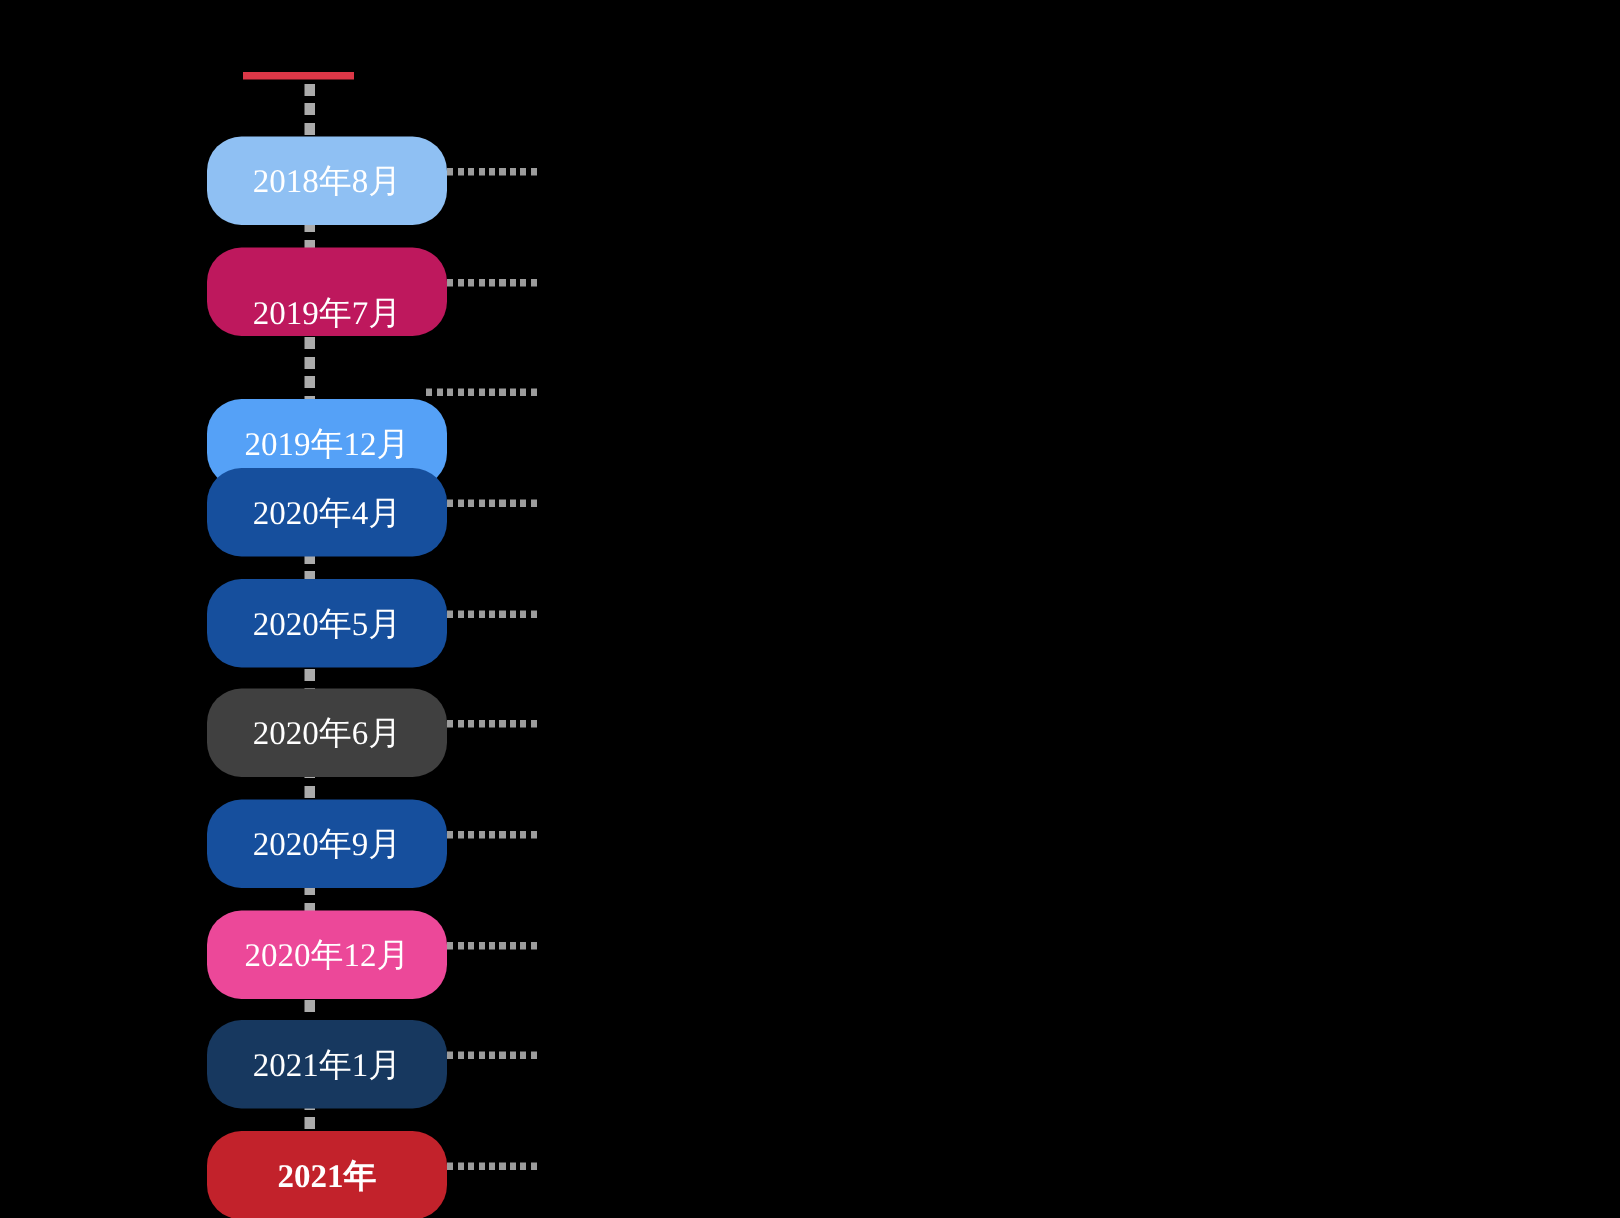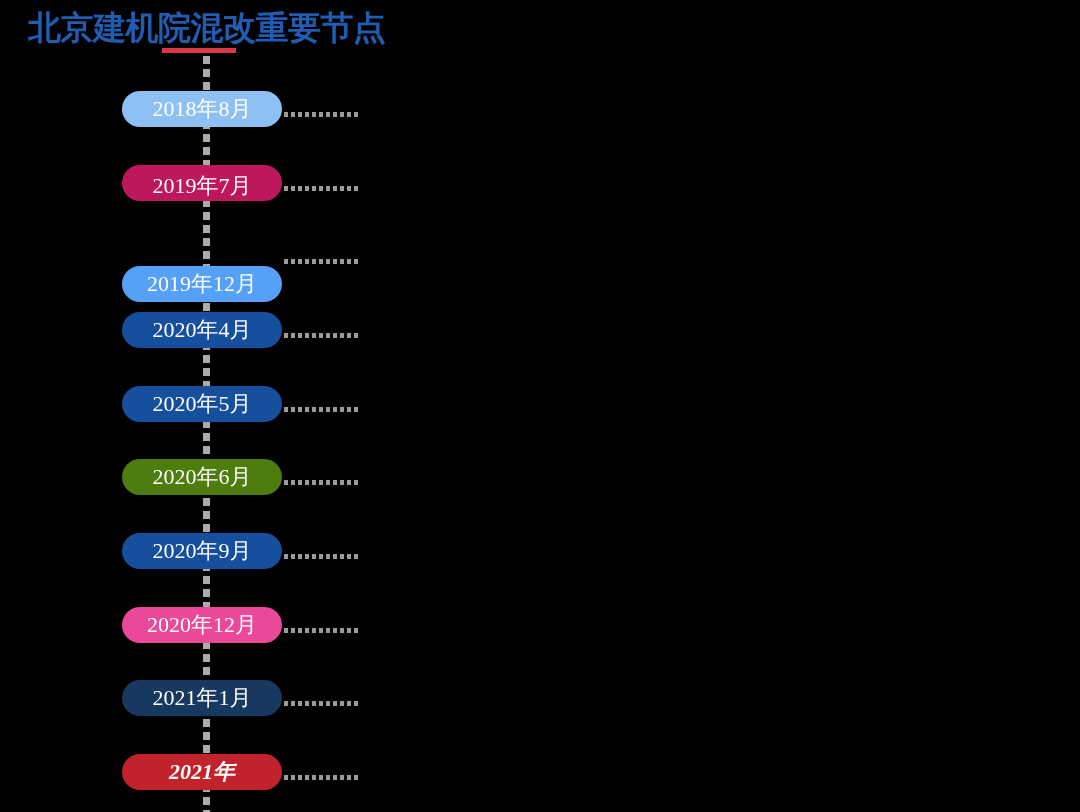--- a/index.html
+++ b/index.html
@@ -45,58 +45,56 @@
     height: 756px;
     background: repeating-linear-gradient(
       180deg,
       #ABABAB 0px, #ABABAB 8px,
       transparent 8px, transparent 13px
     );
     z-index: 1;
   }
   .pill {
     position: absolute;
-    left: 122px;
+    left: 138px;
     width: 160px;
-    height: 36px;
+    height: 59px;
     border-radius: 23px;
     display: flex;
     align-items: center;
     justify-content: center;
     z-index: 2;
   }
   .pill-label {
     color: #FFFFFF;
     font-size: 22px;
     font-family: "Liberation Serif", "DejaVu Serif", serif;
     white-space: nowrap;
   }
   .pill-label.bold {
     font-weight: bold;
-    font-style: italic;
   }
   .connector {
     position: absolute;
     left: 284px;
     width: 74px;
     height: 5px;
     background: repeating-linear-gradient(
       90deg,
       #9C9C9C 0px, #9C9C9C 4px,
       transparent 4px, transparent 7px
     );
     z-index: 1;
   }
 </style>
 </head>
 <body>
 
 <div class="stage">
 
-  <div class="page-title">北京建机院混改重要节点</div>
 
   <div class="title-underline"></div>
 
   <div class="timeline-axis"></div>
 
   <div id="pills">
   <div class="pill" style="top: 91px; background: rgb(143, 192, 243);">
     <span class="pill-label">2018年8月</span>
   </div>
   <div class="connector" style="top: 112px;"></div>
@@ -114,21 +112,21 @@
   <div class="pill" style="top: 312px; background: rgb(22, 79, 157);">
     <span class="pill-label">2020年4月</span>
   </div>
   <div class="connector" style="top: 333px;"></div>
 
   <div class="pill" style="top: 386px; background: rgb(22, 79, 157); justify-content: center;">
     <span class="pill-label">2020年5月</span>
   </div>
   <div class="connector" style="top: 407px;"></div>
 
-  <div class="pill" style="top: 459px; background: #4d7c0f;">
+  <div class="pill" style="top: 459px; background: #404040;">
     <span class="pill-label">2020年6月</span>
   </div>
   <div class="connector" style="top: 480px;"></div>
 
   <div class="pill" style="top: 533px; background: rgb(22, 79, 157);">
     <span class="pill-label">2020年9月</span>
   </div>
   <div class="connector" style="top: 554px;"></div>
 
   <div class="pill" style="top: 607px; background: #ec4899;">

